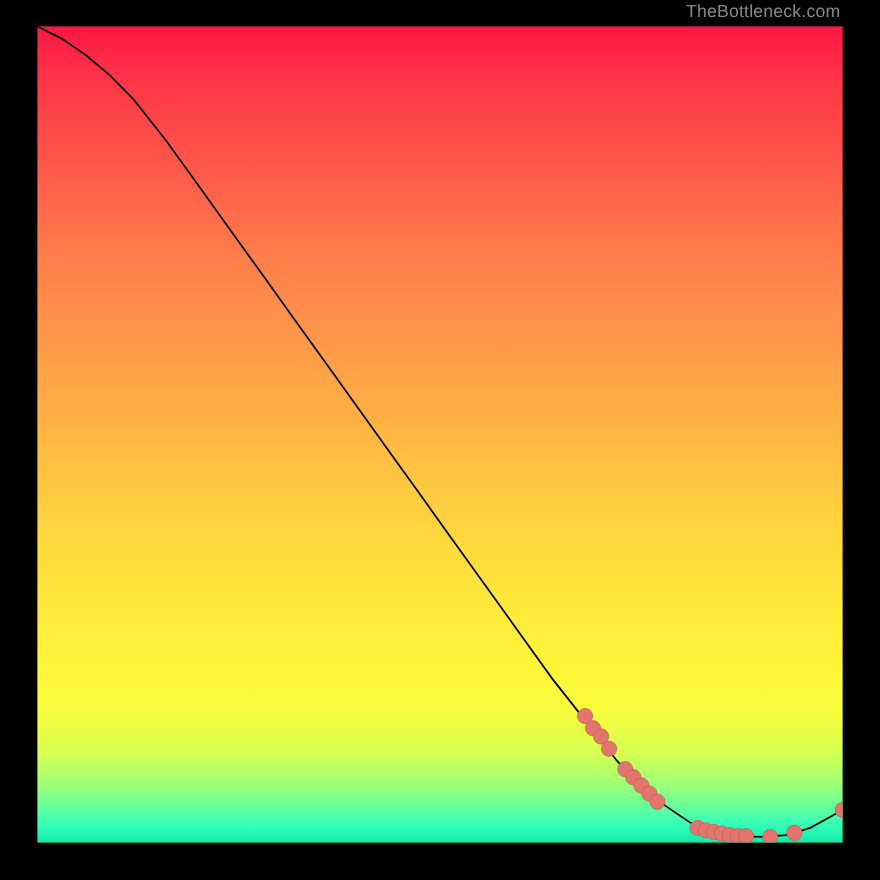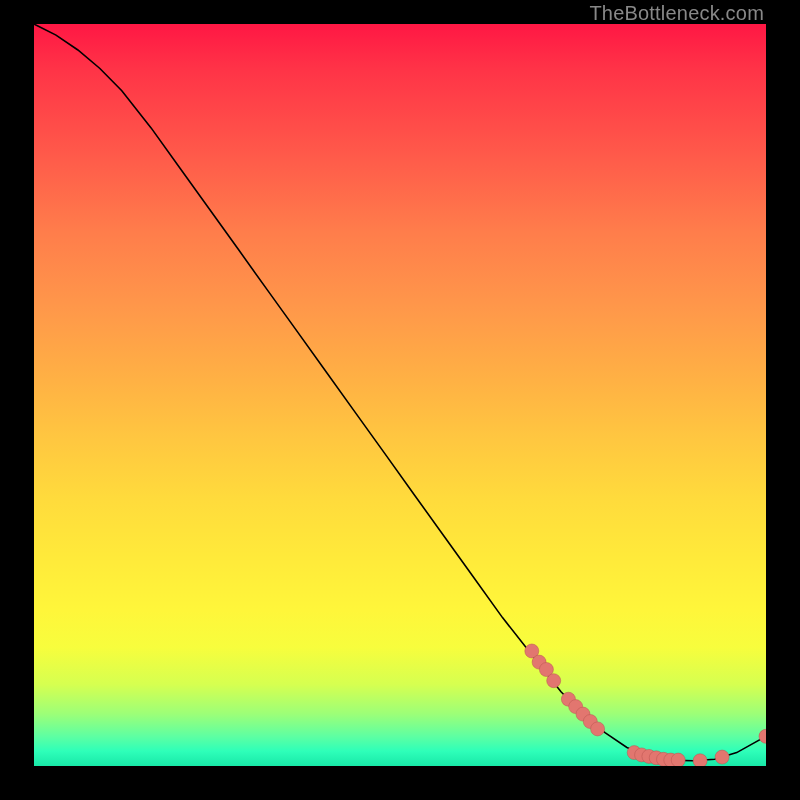--- a/index.html
+++ b/index.html
@@ -34,21 +34,21 @@
       #5effa2 96%,
       #2effb9 98%,
       #18e8a8 100%
     );
   }
   .watermark {
     position: absolute;
     top: 2px;
     right: 36px;
     color: #888;
-    font-size: 20px;
+    font-size: 16px;
     font-weight: 400;
     letter-spacing: 0.2px;
     user-select: none;
   }
   svg.plot {
     position: absolute;
     left: 34px;
     top: 24px;
     width: 732px;
     height: 742px;

